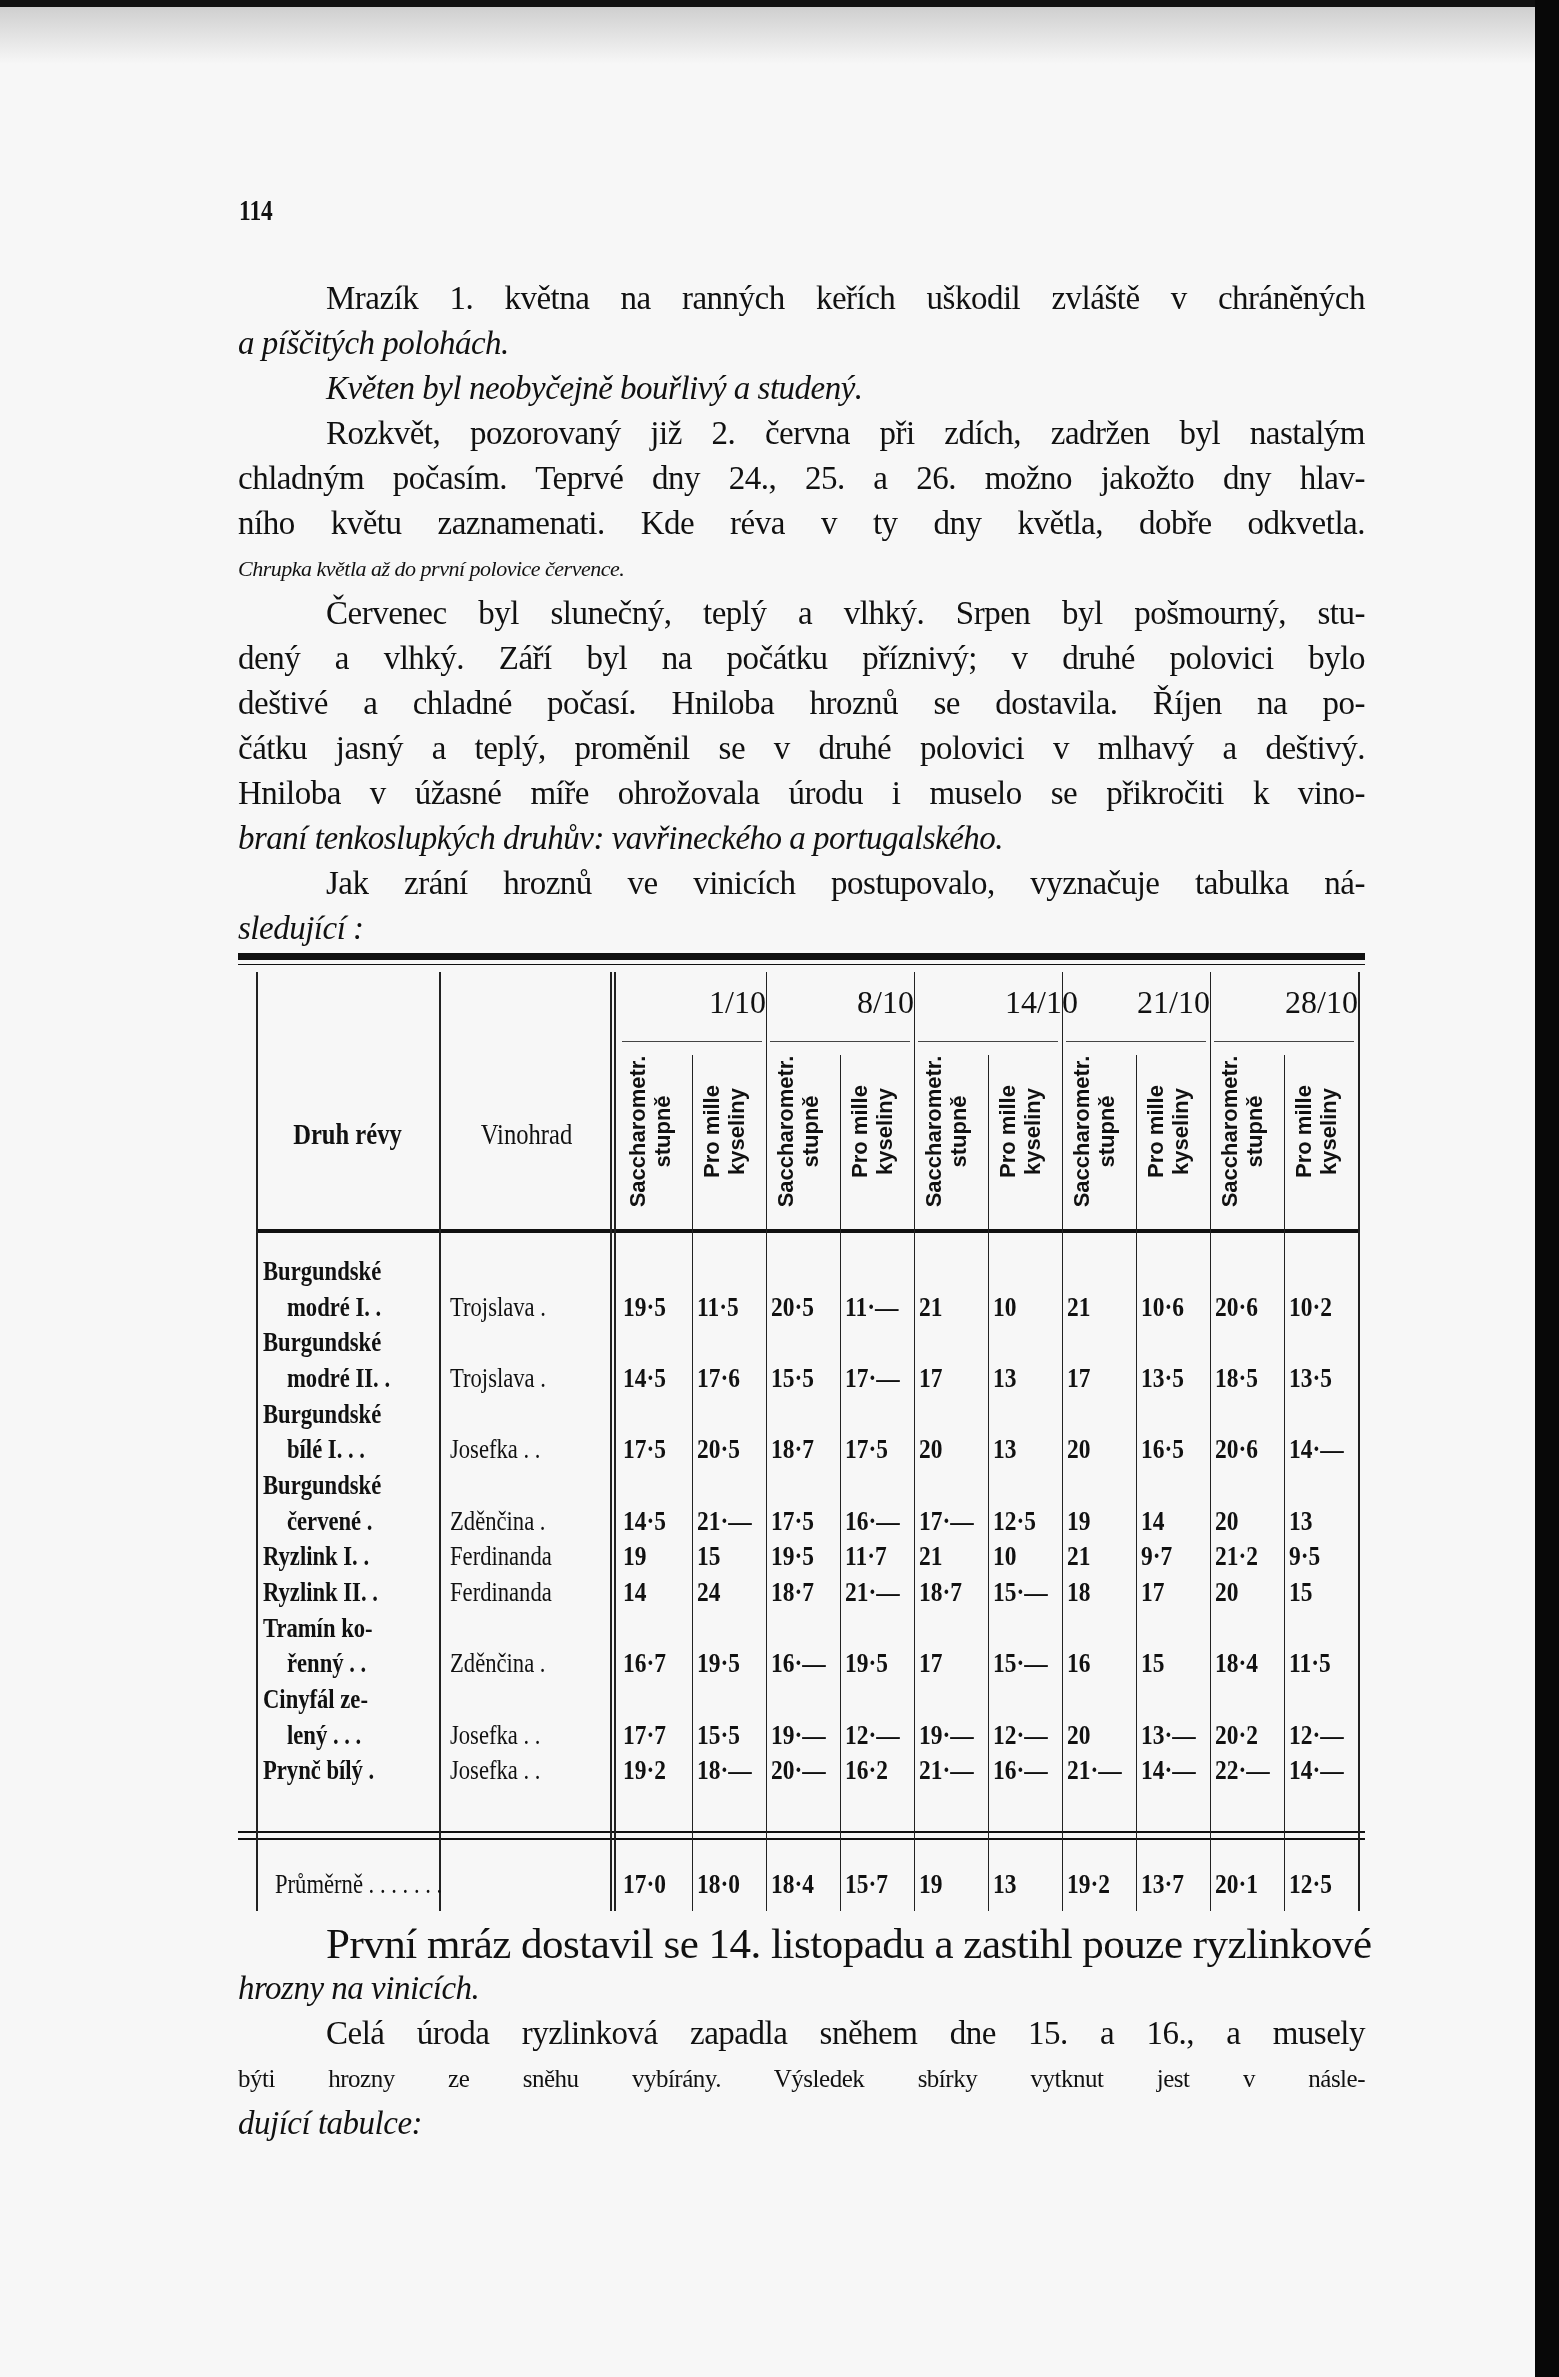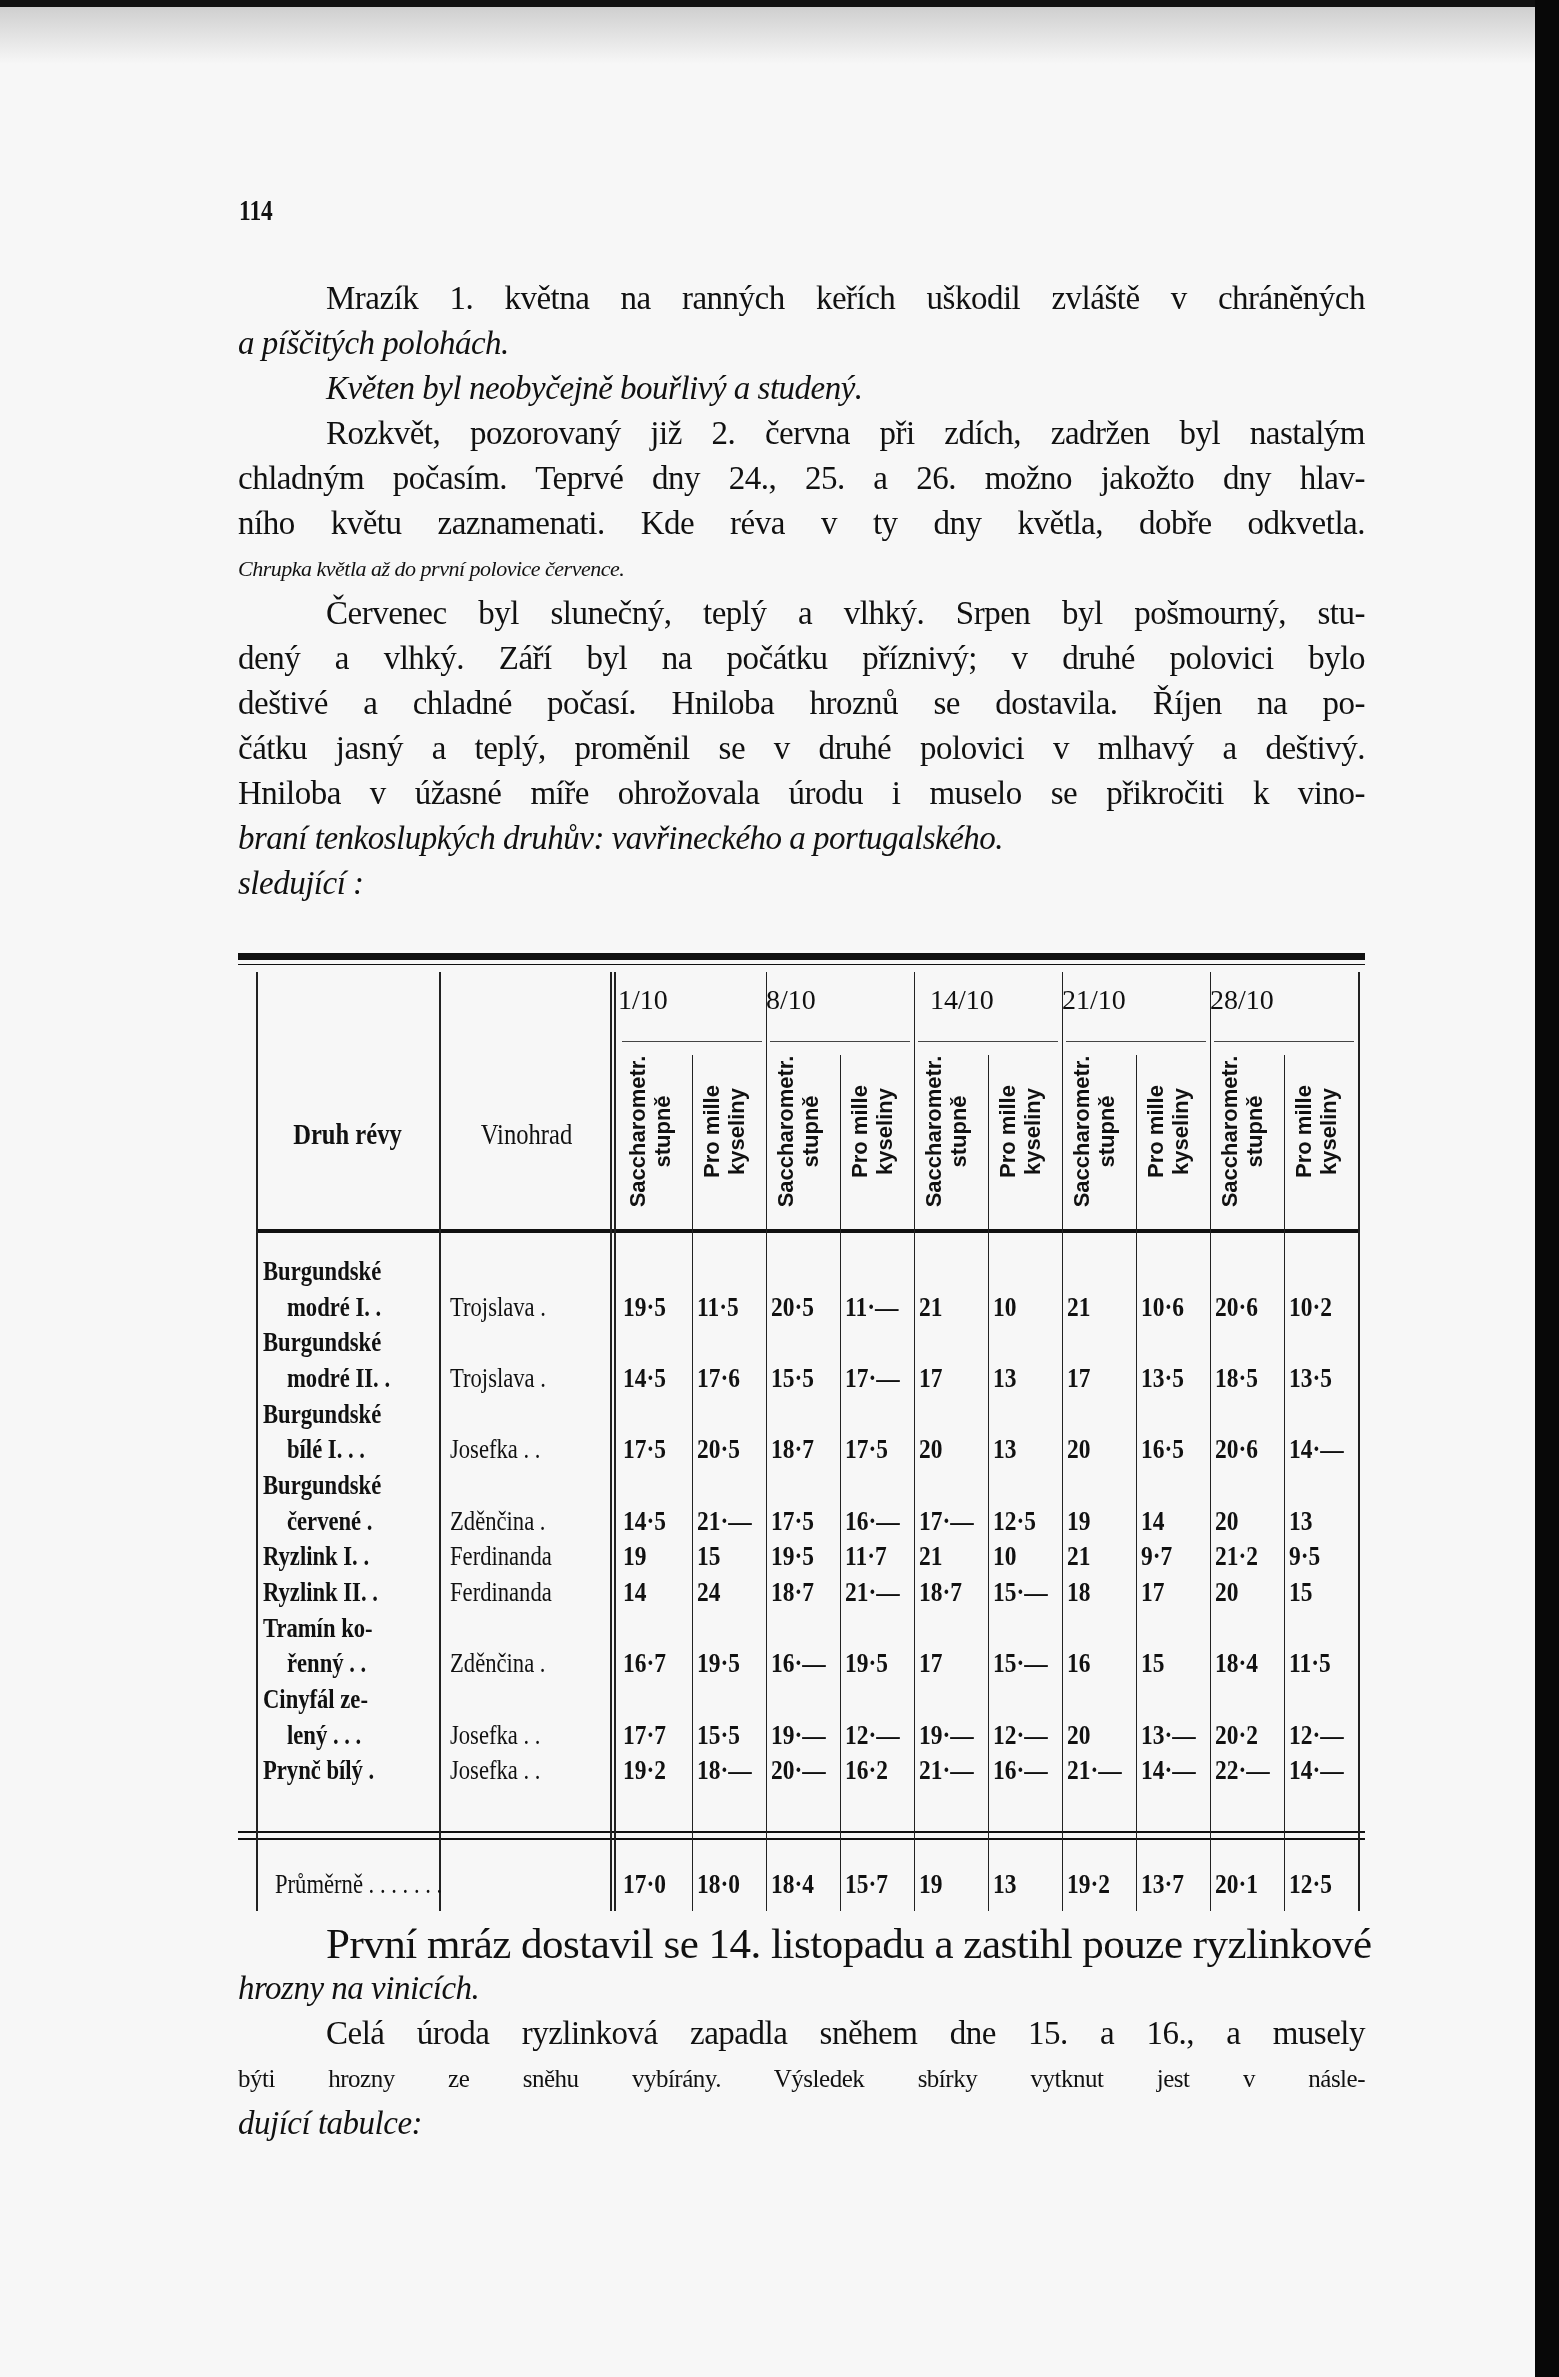--- a/index.html
+++ b/index.html
@@ -20,21 +20,21 @@
   .line { display:block; white-space:nowrap; text-align:justify; text-align-last:justify; }
   .line.last { text-align-last:left;font-style:italic; }
 
   
   .tbl { position:absolute; left:238px; top:946px; width:1127px; height:975px;
     font-family:"Liberation Serif", serif; }
   .rule { position:absolute; background:#111; }
   .vline { position:absolute; width:1.9px; background:#222; }
   .hdr-text { position:absolute; font-weight:bold; font-size:29.5px; white-space:nowrap;
     transform:scaleX(0.82); transform-origin:center center; }
-  .date-lbl { position:absolute; font-size:28px; text-align:left; white-space:nowrap;font-family:Liberation Serif, serif; }
+  .date-lbl { position:absolute; font-size:32px; text-align:right; white-space:nowrap;font-family:Liberation Serif, serif; }
   .rot { position:absolute; font-weight:bold; font-size:22px; line-height:25px; white-space:nowrap;
     transform-origin:left top; transform:rotate(-90deg); text-align:center; width:185px;
     font-family:"Liberation Sans", sans-serif; }
   .cell { position:absolute; font-size:27.6px; font-weight:bold; white-space:nowrap;
     transform:scaleX(0.85); transform-origin:left center; }
   .name { position:absolute; font-size:27.6px; white-space:nowrap; font-weight:bold;
     transform:scaleX(0.82); transform-origin:left center; }
 </style>
 </head>
 <body>
@@ -61,20 +61,21 @@
     </div>
     <div>
       <span class="line" style="padding-left: 88px; font-size: 33px; letter-spacing: -0.5px;">Červenec byl slunečný, teplý a vlhký. Srpen byl pošmourný, stu-</span>
       <span class="line" style="font-size: 33px; letter-spacing: -0.5px;">dený a vlhký. Září byl na počátku příznivý; v druhé polovici bylo</span>
       <span class="line" style="font-size: 33px; letter-spacing: -0.5px;">deštivé a chladné počasí. Hniloba hroznů se dostavila. Říjen na po-</span>
       <span class="line" style="font-size: 33px; letter-spacing: -0.5px;">čátku jasný a teplý, proměnil se v druhé polovici v mlhavý a deštivý.</span>
       <span class="line" style="font-size: 33px; letter-spacing: -0.5px;">Hniloba v úžasné míře ohrožovala úrodu i muselo se přikročiti k vino-</span>
       <span class="line last" style="font-size: 33px; letter-spacing: -0.5px;">braní tenkoslupkých druhův: vavřineckého a portugalského.</span>
     </div>
     <div>
+      <span class="line" style="padding-left: 88px; font-size: 33px; letter-spacing: -0.5px;">Jak zrání hroznů ve vinicích postupovalo, vyznačuje tabulka ná-</span>
       <span class="line last" style="font-size: 33px; letter-spacing: -0.5px;">sledující :</span>
     </div>
   </div>
 
 <div class="tbl" id="tbl">
     <div class="rule" style="left: 0px; top: 7.1px; width: 1127px; height: 6.7px;"></div>
     <div class="rule" style="left: 0px; top: 17.6px; width: 1127px; height: 1.4px;"></div>
     <div class="rule" style="left: 18px; top: 283px; width: 1102px; height: 4.3px;"></div>
     <div class="rule" style="left: 0px; top: 885px; width: 1127px; height: 1.9px;"></div>
     <div class="rule" style="left: 0px; top: 892px; width: 1127px; height: 1.9px;"></div>

